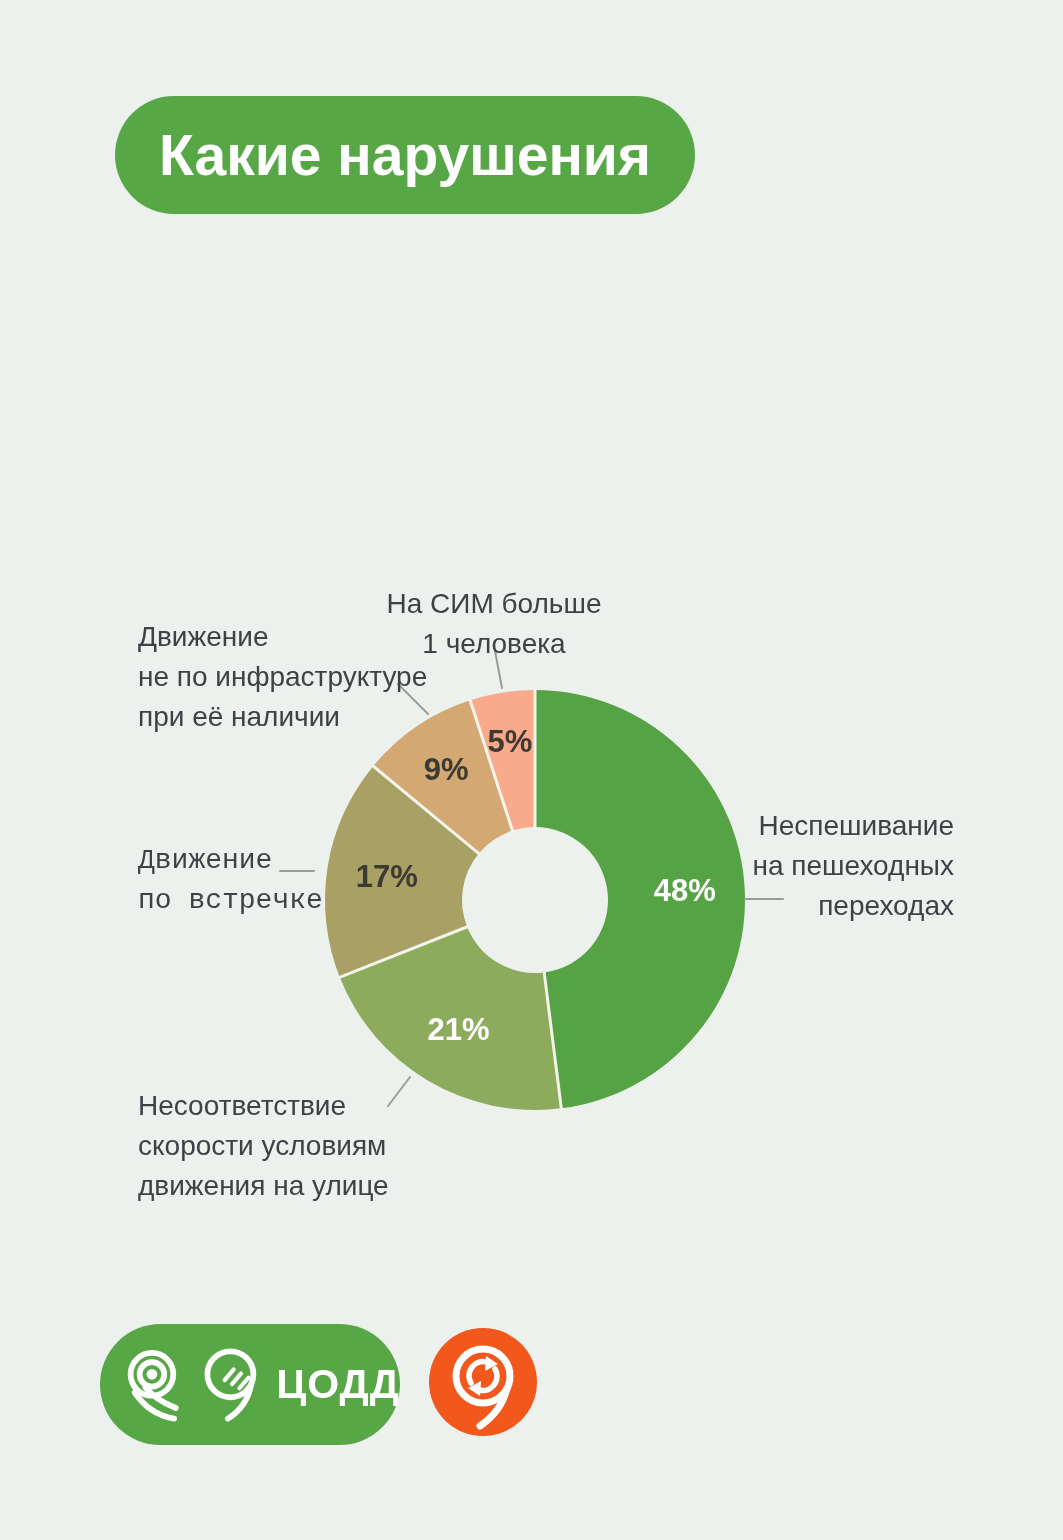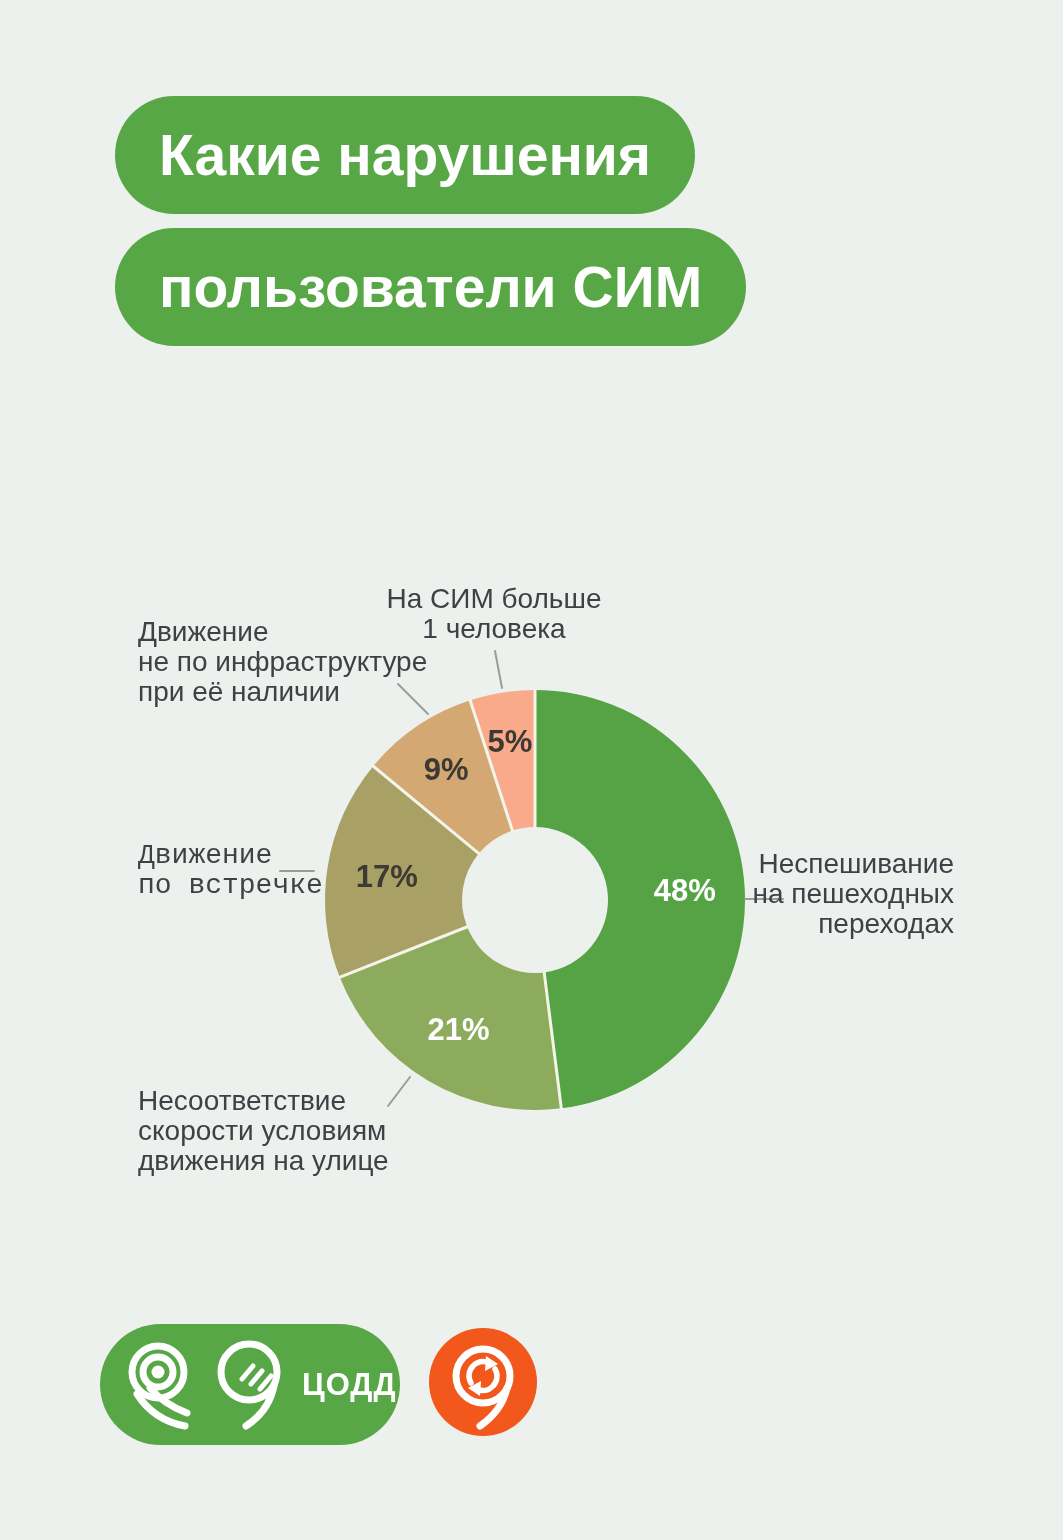--- a/index.html
+++ b/index.html
@@ -26,53 +26,50 @@
     font-size:57px;
     font-weight:bold;
     height:118px;line-height:118px;
     padding:0 44px;
     border-radius:59px;
     white-space:nowrap;
   }
   .chart-layer{position:absolute;left:0;top:0;}
   .slice-label{
     position:absolute;
-    font-size:28px;line-height:30px;
+    font-size:28px;line-height:40px;
     color:var(--label);
     white-space:pre-line;
   }
   #donut-svg text{
     font-family:"Liberation Sans","DejaVu Sans",sans-serif;
     font-size:31px;font-weight:600;
   }
   .footer-pill{
     position:absolute;left:100px;top:1324px;
     width:300px;height:121px;border-radius:61px;
     background:var(--brand);
     display:flex;align-items:center;
     padding:0 0 0 24px;box-sizing:border-box;
   }
   .footer-pill .wordmark{
-    color:#fff;font-size:31px;font-weight:bold;letter-spacing:1px;
+    color:#fff;font-size:41px;font-weight:bold;letter-spacing:1px;
     margin-left:16px;
   }
   .footer-pill svg{display:block;}
   .orange-badge{position:absolute;left:429px;top:1328px;width:108px;height:108px;}
 </style>
 </head>
 <body>
 
 <div class="page">
 
   <div class="titles">
     <div class="pill">
       <span>Какие нарушения</span>
-    </div>
-    <div class="pill">
-      <span>пользователи СИМ</span>
     </div>
   </div>
 
   <svg id="donut-svg" class="chart-layer" width="1063" height="1540" viewBox="0 0 1063 1540">
       <path d="M535,690 A210,210 0 0 1 561.3199790485039,1108.3440872760402 L544.1493260501942,972.4243731959568 A73,73 0 0 0 535,827 Z" fill="#55a344"></path>
       <path d="M561.3199790485039,1108.3440872760402 A210,210 0 0 1 339.7469379634673,977.3061560637825 L467.1263165301577,926.8730923459815 A73,73 0 0 0 544.1493260501942,972.4243731959568 Z" fill="#8dab5c"></path>
       <path d="M339.7469379634673,977.3061560637825 A210,210 0 0 1 373.1922190170842,766.1409621527753 L478.7525332773674,853.4680487483457 A73,73 0 0 0 467.1263165301577,926.8730923459815 Z" fill="#a9a065"></path>
       <path d="M373.1922190170842,766.1409621527753 A210,210 0 0 1 470.1064311812608,700.2781315780178 L512.4417594106287,830.5728743104538 A73,73 0 0 0 478.7525332773674,853.4680487483457 Z" fill="#d3a873"></path>
       <path d="M470.1064311812608,700.2781315780178 A210,210 0 0 1 534.9999999999998,690 L534.9999999999999,827 A73,73 0 0 0 512.4417594106287,830.5728743104538 Z" fill="#f9aa8b"></path>
       <line x1="535" y1="828" x2="535" y2="689" stroke="#f3f5ea" stroke-width="3"></line>
@@ -86,21 +83,21 @@
       <text x="446.1908262993632" y="769.3212692646193" text-anchor="middle" dominant-baseline="central" fill="#3c3a33">9%</text>
       <text x="509.9704855935629" y="741.969865504778" text-anchor="middle" dominant-baseline="central" fill="#3c3a33">5%</text>
       <line x1="745" y1="899" x2="783" y2="899" stroke="#9a9c99" stroke-width="2" stroke-linecap="round"></line>
       <line x1="388" y1="1106" x2="410" y2="1077" stroke="#9a9c99" stroke-width="2" stroke-linecap="round"></line>
       <line x1="280" y1="871" x2="314" y2="871" stroke="#9a9c99" stroke-width="2" stroke-linecap="round"></line>
       <line x1="398" y1="684" x2="428" y2="714" stroke="#9a9c99" stroke-width="2" stroke-linecap="round"></line>
       <line x1="495" y1="651" x2="502" y2="688" stroke="#9a9c99" stroke-width="2" stroke-linecap="round"></line>
     </svg>
 
   <div id="labels">
-      <div class="slice-label" style="top: 849px; right: 86px; text-align: right;">Неспешивание
+      <div class="slice-label" style="top: 806px; right: 86px; text-align: right;">Неспешивание
 на пешеходных
 переходах</div>
       <div class="slice-label" style="top: 1086px; left: 138px;">Несоответствие
 скорости условиям
 движения на улице</div>
       <div class="slice-label" style="top: 841px; left: 138px; font-family: Liberation Mono, monospace;">Движение
 по встречке</div>
       <div class="slice-label" style="top: 617px; left: 138px;">Движение
 не по инфраструктуре
 при её наличии</div>

